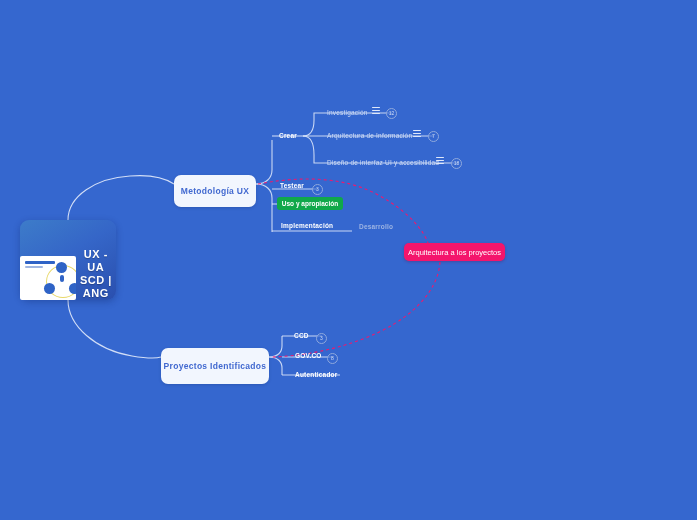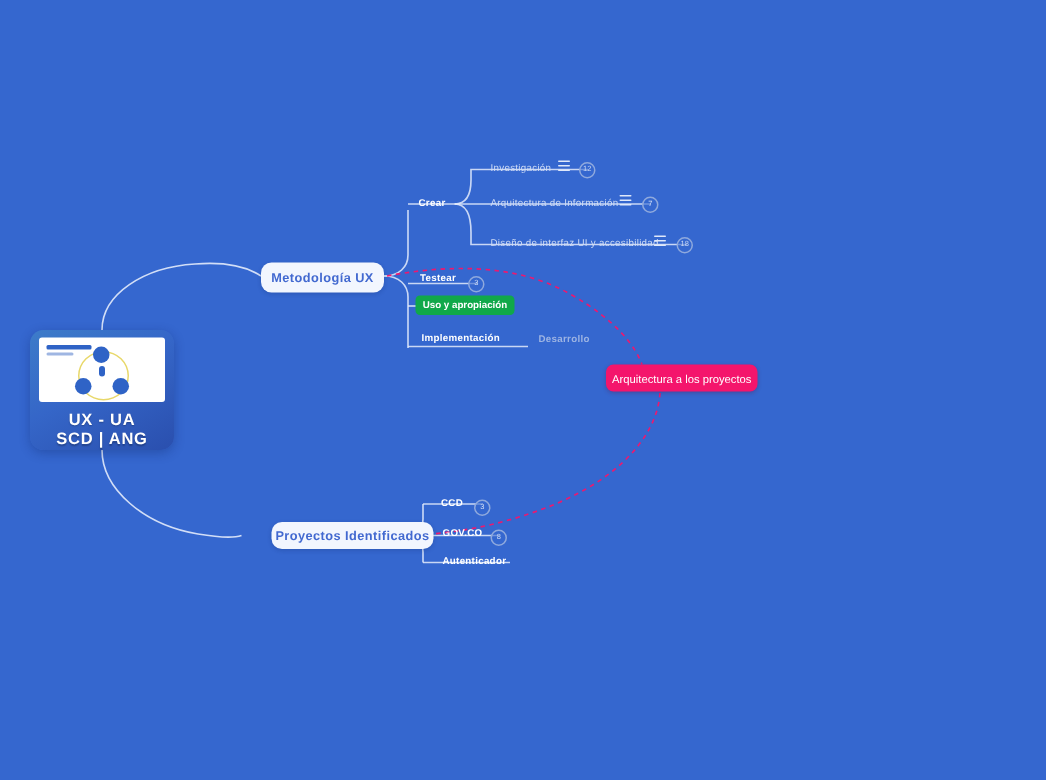--- a/index.html
+++ b/index.html
@@ -38,22 +38,22 @@
   .center-card {
     position: absolute;
     left: 20px;
     top: 220px;
     width: 96px;
     height: 80px;
     border-radius: 9px;
     background: linear-gradient(150deg, #3d7cc9 0%, #3566c8 45%, #2a4fae 100%);
     box-shadow: 0 2px 7px rgba(10, 30, 90, 0.30);
     display: flex;
-    flex-direction: column;
-    align-items: center;
+    flex-direction: row;
+    align-items: flex-end;
     padding-top: 5px;
     box-sizing: border-box;
   }
   .center-thumb {
     width: 84px;
     height: 44px;
     background: #ffffff;
     border-radius: 2px;
     position: relative;
     overflow: hidden;
@@ -125,24 +125,24 @@
     font-weight: bold;
     letter-spacing: 0.3px;
     display: flex;
     align-items: center;
     justify-content: center;
     box-shadow: 0 1px 3px rgba(12, 35, 95, 0.22);
     white-space: nowrap;
     box-sizing: border-box;
   }
   #pill-metodologia {
-    left: 174px; top: 175px; width: 82px; height: 20px;
+    left: 174px; top: 175px; width: 82px; height: 32px;
   }
   #pill-proyectos {
-    left: 161px; top: 348px; width: 108px; height: 18px; margin-left: 20px;
+    left: 161px; top: 348px; width: 108px; height: 36px;
   }
 
   
   #node-transversal {
     position: absolute;
     left: 404px; top: 243px;
     width: 101px; height: 18px;
     background: #f4156c;
     border-radius: 5px;
     color: #ffffff;

